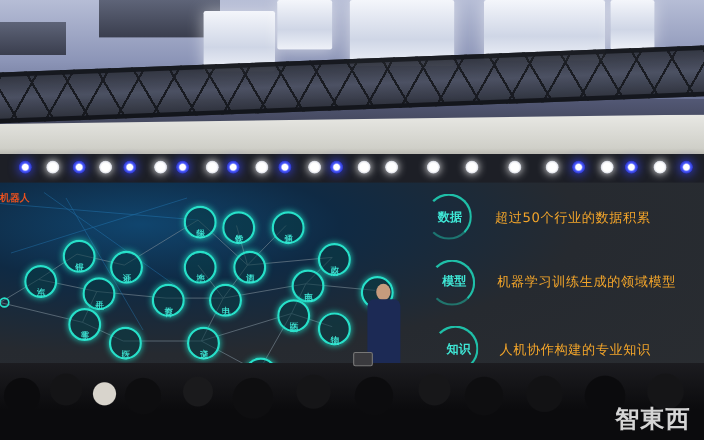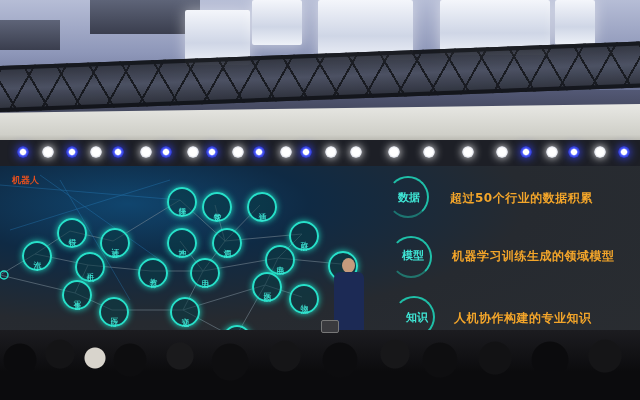--- a/index.html
+++ b/index.html
@@ -26,25 +26,25 @@
   .lamp{position:absolute;width:12px;height:12px;border-radius:50%;top:6px;}
   .lamp.blue{background:radial-gradient(circle,#fff 0 30%,#4d5cff 45%,#1a22a8 80%);box-shadow:0 0 10px #3b48ff;}
   .lamp.white{background:radial-gradient(circle,#fff 0 45%,#e8eaf0 60%,#6a6d78 90%);box-shadow:0 0 8px #fff;}
   .screen{position:absolute;left:0;top:166px;width:640px;height:190px;
     background:radial-gradient(ellipse at 20% 20%,#10456e 0%,#0f2a44 25%,#262a30 55%,#2a2d31 100%);}
   .network{position:absolute;left:0;top:166px;width:400px;height:190px;}
   .node{position:absolute;width:26px;height:26px;border:2px solid #27e0c9;border-radius:50%;
     background:rgba(10,60,70,.55);box-shadow:0 0 6px #1fc9b5;color:#3fe7d6;
     font-size:8px;line-height:9px;text-align:center;display:flex;align-items:center;justify-content:center;
     writing-mode:vertical-rl;letter-spacing:1px;}
-  .logo{position:absolute;left:12px;top:174px;color:#e8501e;font-size:9px;font-weight:bold;}
+  .logo{position:absolute;left:0;top:174px;color:#e8501e;font-size:9px;font-weight:bold;}
   .ring{position:absolute;width:38px;height:38px;border-radius:50%;border:2px solid #1fbfa8;
     border-left-color:transparent;border-bottom-color:rgba(31,191,168,.5);}
   .ring-label{position:absolute;color:#3fe7d6;font-size:11px;font-weight:bold;text-align:center;}
-  .feature{position:absolute;color:#f3a52a;font-size:12px;font-weight:bold;letter-spacing:.5px;}
+  .feature{position:absolute;color:#f3a52a;font-size:12px;font-weight:normal;letter-spacing:.5px;}
   .speaker{position:absolute;left:332px;top:258px;width:34px;height:80px;}
   .speaker .head{position:absolute;left:10px;top:0;width:13px;height:15px;border-radius:50%;background:#c69b7d;}
   .speaker .body{position:absolute;left:2px;top:14px;width:30px;height:66px;background:#1c2a55;border-radius:6px 6px 0 0;}
   .crowd{position:absolute;left:0;top:330px;width:640px;height:70px;
     background:
       radial-gradient(circle at 20px 30px,#0b0b0d 0 16px,transparent 17px),
       radial-gradient(circle at 60px 24px,#141416 0 14px,transparent 15px),
       radial-gradient(circle at 95px 28px,#d8d4cc 0 10px,transparent 11px),
       radial-gradient(circle at 130px 30px,#0d0d0f 0 16px,transparent 17px),
       radial-gradient(circle at 180px 26px,#1a1a1c 0 13px,transparent 14px),
@@ -186,14 +186,15 @@
 
   <div class="speaker">
     <div class="head"></div>
     <div class="body"></div>
   </div>
 
   <div class="crowd"></div>
   <div class="phone"></div>
 
   <div class="watermark">
+    <div class="wm-cn">智東西</div>
   </div>
 </div>
 
 </body></html>

